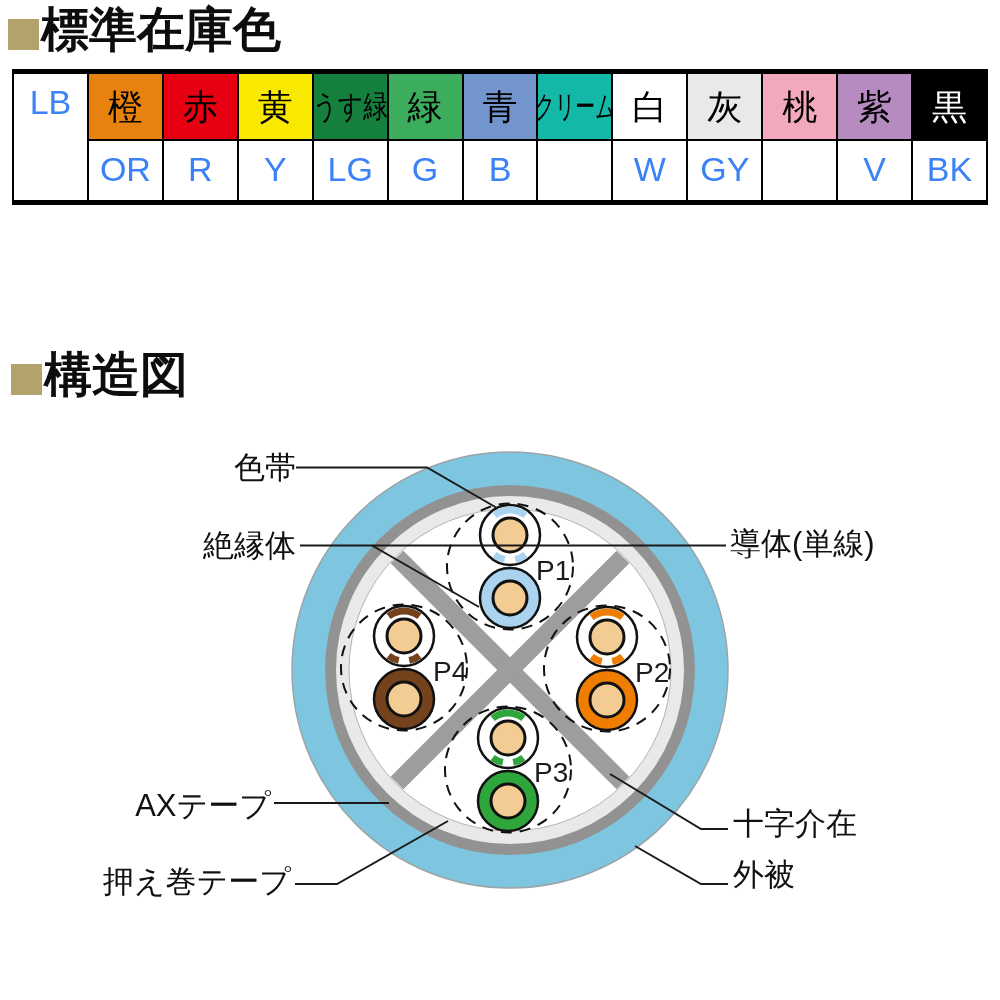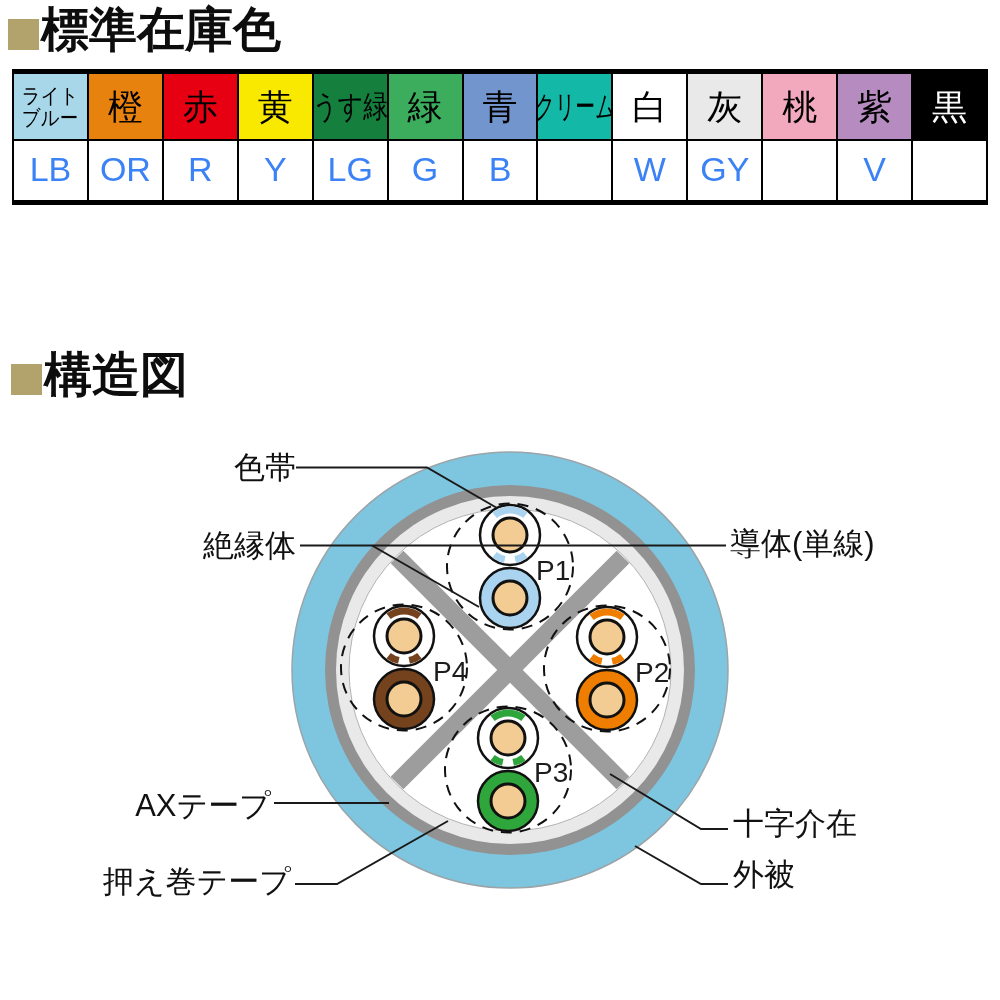--- a/index.html
+++ b/index.html
@@ -41,26 +41,20 @@
 </head>
 <body>
 
 <div class="sec-title" id="title-stock">
   <span class="bullet"></span>
   <span>標準在庫色</span>
 </div>
 
 <div id="ctable">
     <div class="col">
-      <div class="hdr" style="background: rgb(167, 215, 233); color: rgb(0, 0, 0);">
-        <div class="lab two-line">
-          <div>ライト</div>
-          <div>ブルー</div>
-        </div>
-      </div>
       <div class="code">LB</div>
     </div>
     <div class="col">
       <div class="hdr" style="background: rgb(232, 130, 14); color: rgb(0, 0, 0);">
         <div class="lab">橙</div>
       </div>
       <div class="code">OR</div>
     </div>
     <div class="col">
       <div class="hdr" style="background: rgb(230, 0, 18); color: rgb(0, 0, 0);">
@@ -117,20 +111,21 @@
     <div class="col">
       <div class="hdr" style="background: rgb(182, 140, 192); color: rgb(0, 0, 0);">
         <div class="lab">紫</div>
       </div>
       <div class="code">V</div>
     </div>
     <div class="col">
       <div class="hdr" style="background: rgb(0, 0, 0); color: rgb(255, 255, 255);">
         <div class="lab">黒</div>
       </div>
+      <div class="code">BK</div>
     </div>
   </div>
 
 <div class="sec-title" id="title-structure">
   <span class="bullet"></span>
   <span>構造図</span>
 </div>
 
 <svg id="diagram" width="1000" height="575" viewBox="0 425 1000 575">
 

